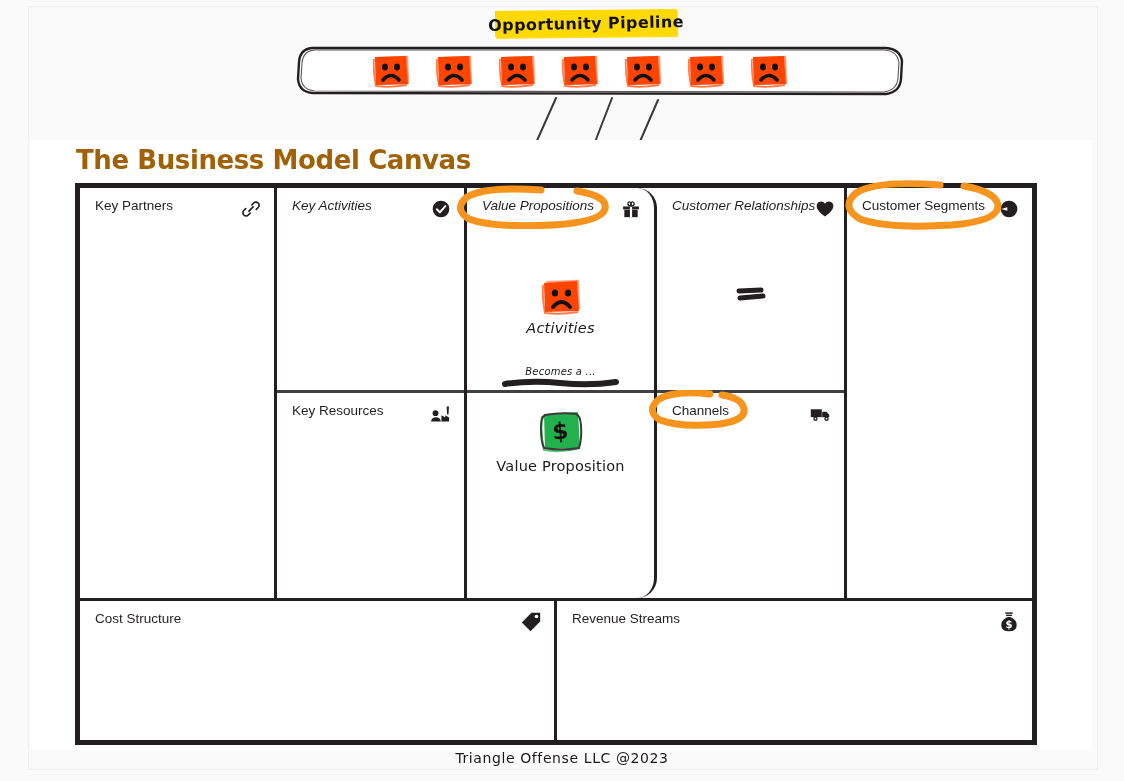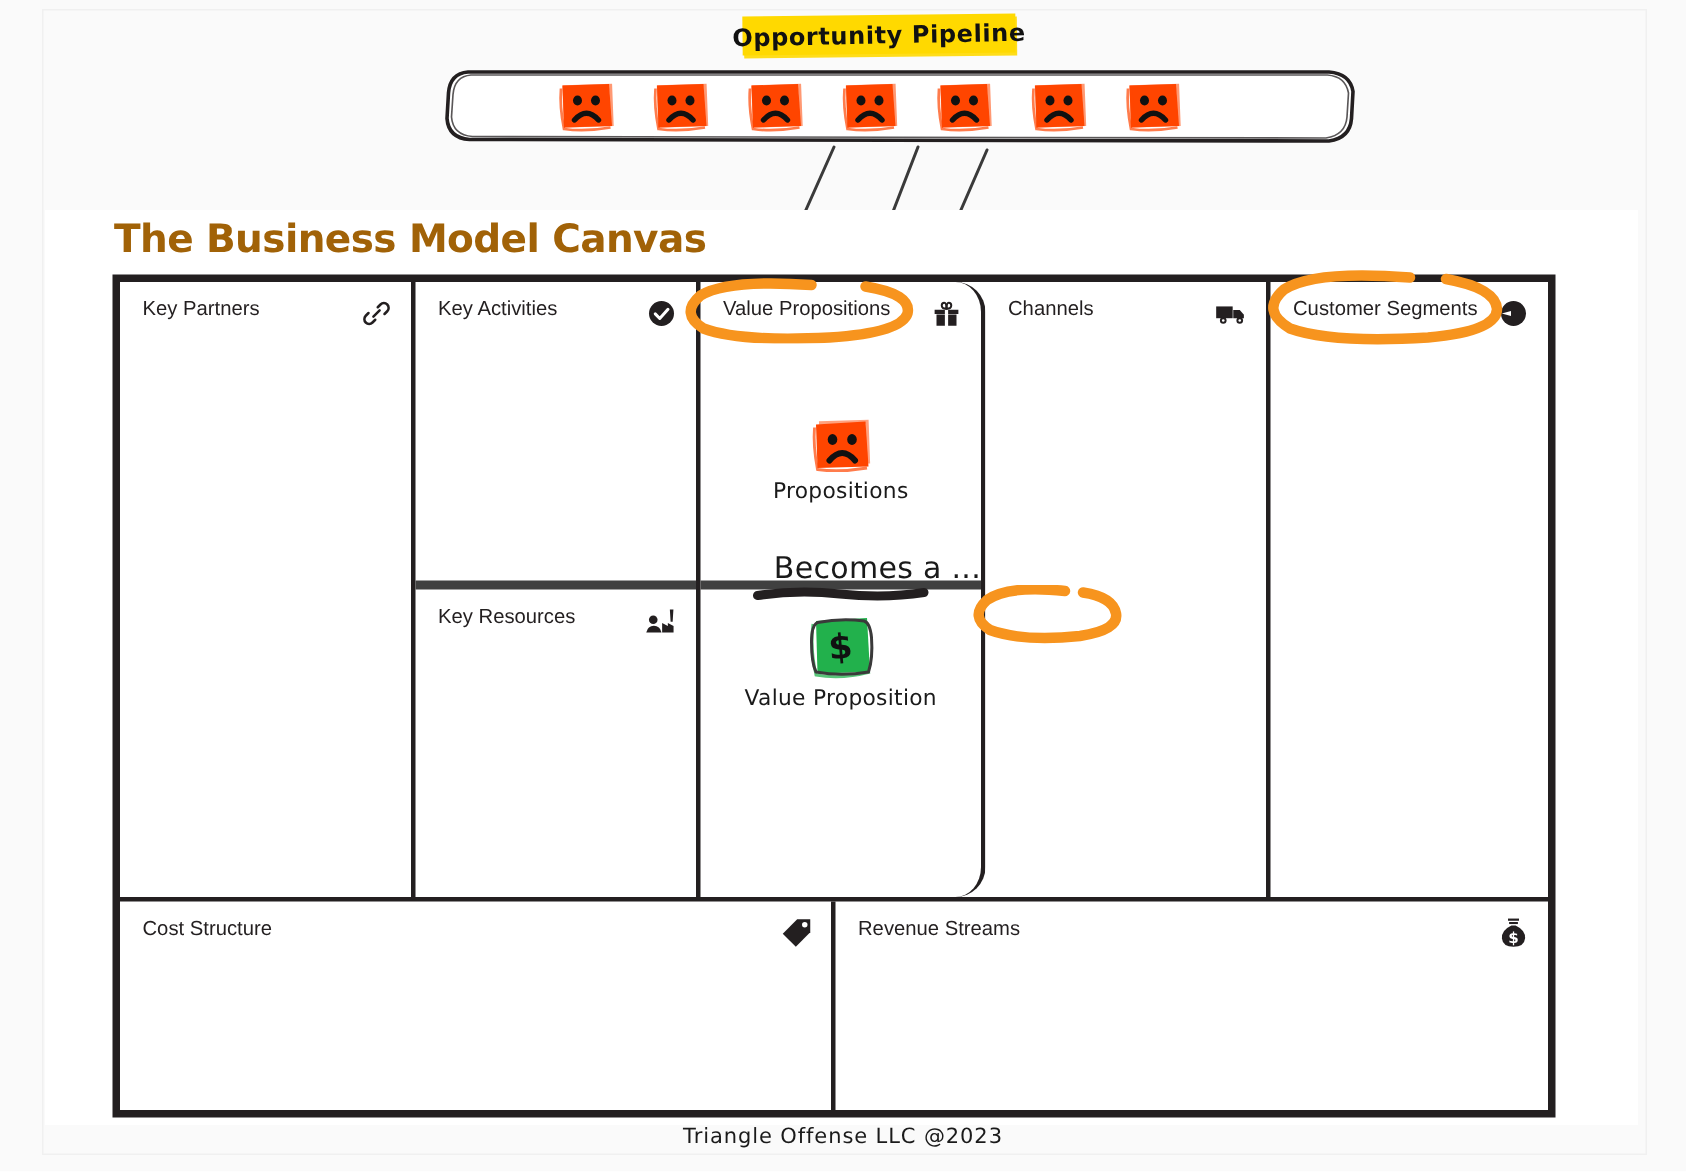--- a/index.html
+++ b/index.html
@@ -85,21 +85,21 @@
     border-right:3px solid #231f20;
     box-sizing:border-box;
     height:100%;
   }
   .col:last-child{border-right:none;}
   .col-kp{width:197px;}
   .col-ka{width:190px;}
   .col-vp{width:190px;border-radius:20px;}
   .col-cr{width:190px;}
   .col-cs{width:185px;}
-  .split-top{position:relative;height:50%;border-bottom:6px solid #404040;box-sizing:border-box;}
+  .split-top{position:relative;height:50%;border-bottom:3px solid #404040;box-sizing:border-box;font-style:italic;}
   .split-bot{position:relative;height:50%;box-sizing:border-box;}
   .full{position:relative;height:100%;}
 
   .bmc-bottom{
     position:absolute;left:0;top:410px;right:0;bottom:0;
     display:flex;border-top:3px solid #231f20;box-sizing:border-box;
   }
   .cell-cost{width:477px;border-right:3px solid #231f20;box-sizing:border-box;position:relative;}
   .cell-rev{flex:1;position:relative;}
 
@@ -128,21 +128,21 @@
   .vp-label{
     font-family:"DejaVu Sans", sans-serif;
     font-size:14.5px;color:#1a1a1a;margin-top:4px;
     letter-spacing:.2px;
   }
   .becomes{
     position:absolute;left:0;right:0;top:178px;text-align:center;
   }
   .becomes-text{
     font-family:"DejaVu Sans", sans-serif;
-    font-size:20px;color:#1a1a1a;letter-spacing:.2px;text-align:right;
+    font-size:10px;color:#1a1a1a;letter-spacing:.2px;
   }
   .becomes svg{display:block;margin:0 auto;}
 
   .vp-value{
     position:absolute;left:0;right:0;top:15px;text-align:center;
   }
   .vp-value .money{margin:0 auto;width:52px;height:46px;}
 
   .cr-mark{
     position:absolute;left:50%;top:95px;transform:translateX(-50%);
@@ -327,21 +327,21 @@
           <div class="face">
             <svg width="44" height="38" viewBox="0 0 44 38">
               <path d="M5 5 L38 3 L40 33 L6 34 Z" fill="#ff4500"></path>
               <path d="M4 7 Q3 19 6 35 Q21 37 39 34" fill="none" stroke="#ff4500" stroke-width="1.9" opacity=".7"></path>
               <path d="M7 4 L39 3 L40 31" fill="none" stroke="#ff4500" stroke-width="2.2" opacity=".5"></path>
               <ellipse cx="16" cy="15" rx="3.2" ry="3.6" fill="#111"></ellipse>
               <ellipse cx="29" cy="15" rx="3.2" ry="3.6" fill="#111"></ellipse>
               <path d="M14 29 Q22.5 19 31 29" fill="none" stroke="#111" stroke-width="4" stroke-linecap="round"></path>
             </svg>
           </div>
-          <div class="vp-label">Propositions</div>
+          <div class="vp-label">Activities</div>
         </div>
 
         <div class="becomes">
           <div class="becomes-text">Becomes a ...</div>
           <svg width="118" height="12" viewBox="0 0 118 12">
             <path d="M3 7 Q30 3 58 6 Q88 9 114 5" fill="none" stroke="#231f20" stroke-width="6" stroke-linecap="round"></path>
           </svg>
         </div>
       </div>
 
@@ -354,20 +354,36 @@
               <path d="M10 7 Q6 9 6 20 Q6 34 9 40 Q26 43 44 40 Q47 31 46 17 Q45 7 41 6 Q26 4 10 7 Z" fill="none" stroke="#3a3a3a" stroke-width="2" stroke-linejoin="round"></path>
               <text x="26" y="31" text-anchor="middle" font-family="DejaVu Sans, sans-serif" font-size="23" font-weight="700" fill="#111" transform="rotate(-5 26 31)">$</text>
             </svg>
           </div>
           <div class="vp-label">Value Proposition</div>
         </div>
       </div>
     </div>
 
     <div class="col col-cr">
+      <div class="split-top">
+        <div class="cell-head">
+          <span class="cell-title">Customer Relationships</span>
+          <span class="cell-icon">
+            <svg width="20" height="20" viewBox="0 0 24 24" fill="#231f20">
+              <path d="M12 21 C4 15.2 2 11.4 2 8.4 A5.4 5.4 0 0 1 12 5.6 A5.4 5.4 0 0 1 22 8.4 C22 11.4 20 15.2 12 21 Z"></path>
+            </svg>
+          </span>
+        </div>
+        <div class="cr-mark">
+          <svg width="30" height="22" viewBox="0 0 30 22">
+            <path d="M3 8 L25 7" stroke="#231f20" stroke-width="5" stroke-linecap="round"></path>
+            <path d="M4 15 L27 13" stroke="#231f20" stroke-width="5" stroke-linecap="round"></path>
+          </svg>
+        </div>
+      </div>
       <div class="split-bot">
         <div class="cell-head">
           <span class="cell-title">Channels</span>
           <span class="cell-icon">
             <svg width="24" height="20" viewBox="0 0 28 20" fill="#231f20">
               <rect x="1" y="4" width="14" height="10"></rect>
               <path d="M15.5 7 L21 7 L24.5 11 L24.5 14 L15.5 14 Z"></path>
               <circle cx="7" cy="16" r="2.8"></circle>
               <circle cx="21" cy="16" r="2.8"></circle>
               <circle cx="7" cy="16" r="1.1" fill="#fff"></circle>

